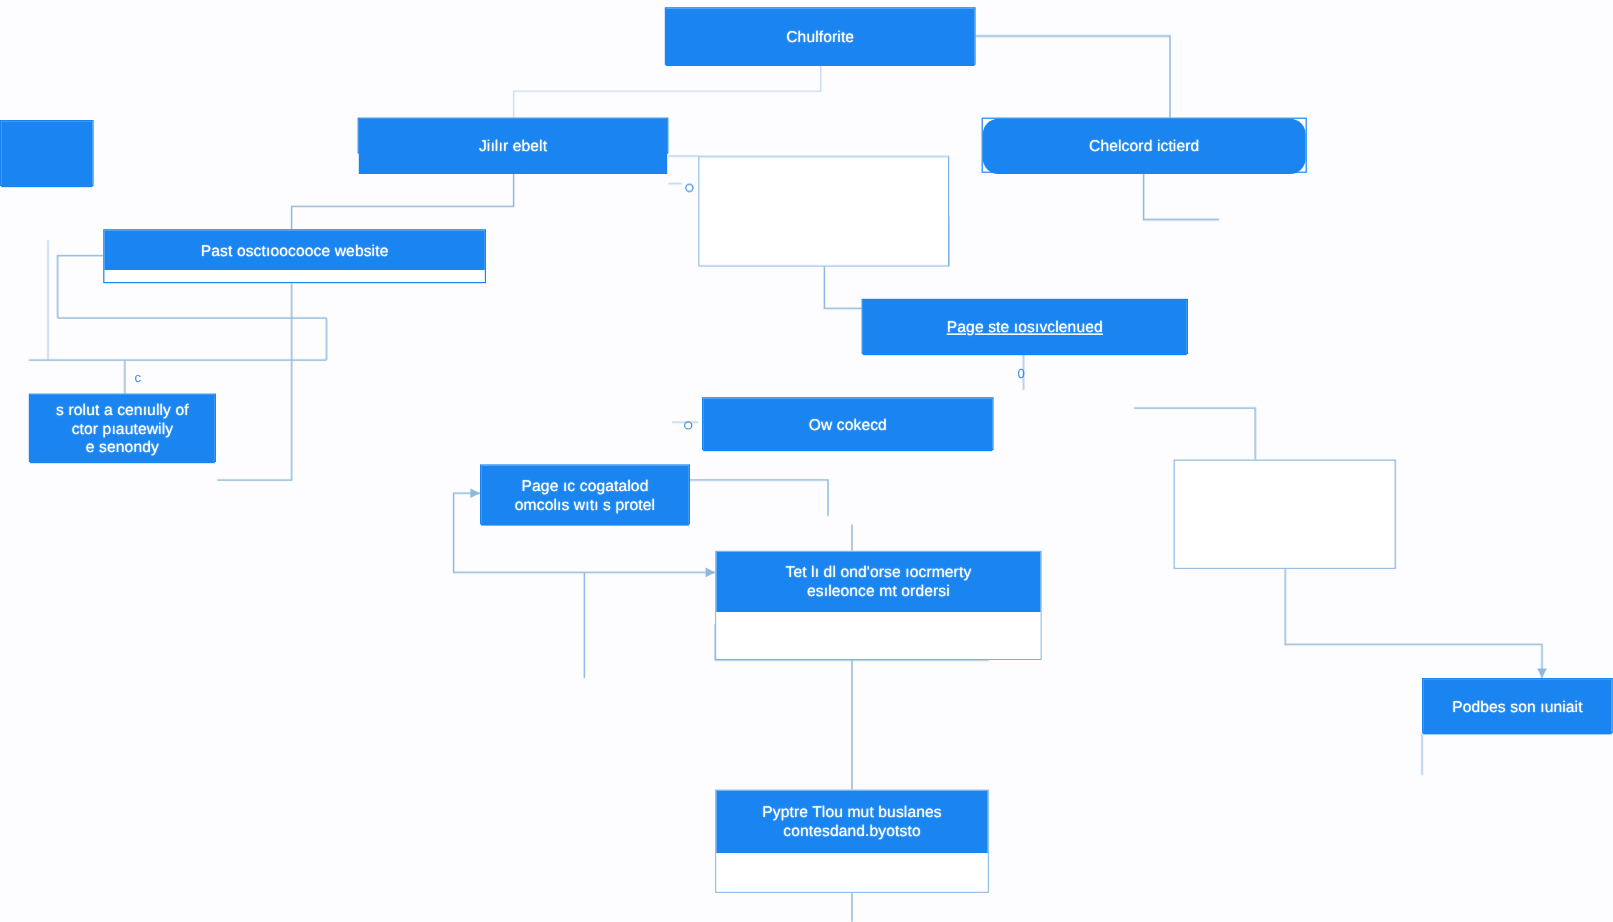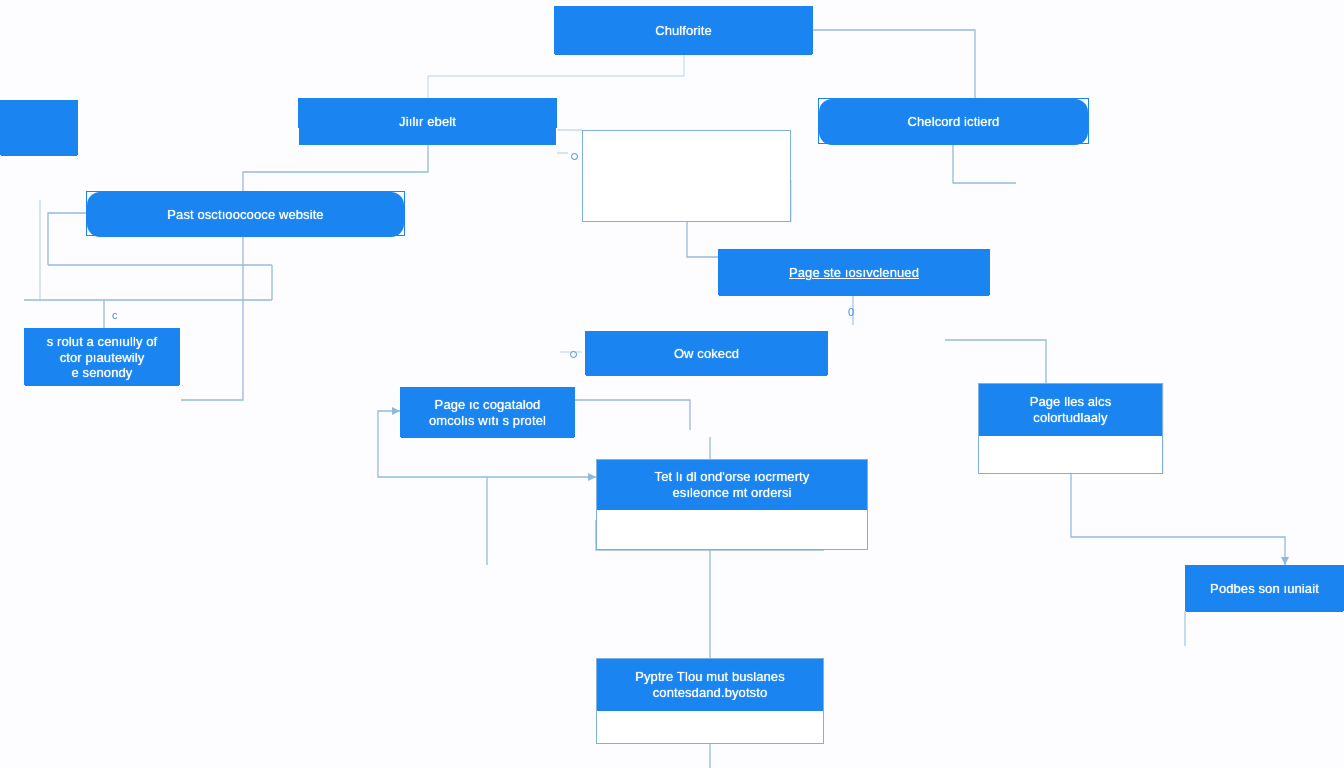--- a/index.html
+++ b/index.html
@@ -162,21 +162,21 @@
         <div class="head" style="height: 46px; border-radius: 13px;">
           <div>
             <div>Chelcord ictierd</div>
           </div>
         </div>
       </div>
       <div class="node" style="left: 582px; top: 130px; width: 209px; height: 92px;">
         <div class="body"></div>
       </div>
       <div class="node solid" style="left: 86px; top: 191px; width: 319px; height: 45px;">
-        <div class="head" style="height: 45px; border-radius: 13px;">
+        <div class="head" style="height: 33px;">
           <div>
             <div>Past osctıoocooce website</div>
           </div>
         </div>
       </div>
       <div class="node solid" style="left: 718px; top: 249px; width: 272px; height: 46px;">
         <div class="head" style="height: 46px; text-decoration: underline;">
           <div>
             <div>Page ste ıosıvclenued</div>
           </div>
@@ -192,26 +192,20 @@
         </div>
       </div>
       <div class="node solid" style="left: 585px; top: 331px; width: 243px; height: 44px;">
         <div class="head" style="height: 44px;">
           <div>
             <div>Ow cokecd</div>
           </div>
         </div>
       </div>
       <div class="node" style="left: 978px; top: 383px; width: 185px; height: 91px;">
-        <div class="head" style="height: 52px;">
-          <div>
-            <div>Page lles alcs</div>
-            <div>colortudlaaly</div>
-          </div>
-        </div>
         <div class="body"></div>
       </div>
       <div class="node solid" style="left: 400px; top: 387px; width: 175px; height: 50px;">
         <div class="head" style="height: 50px;">
           <div>
             <div>Page ıc cogatalod</div>
             <div>omcolıs wıtı s protel</div>
           </div>
         </div>
       </div>

